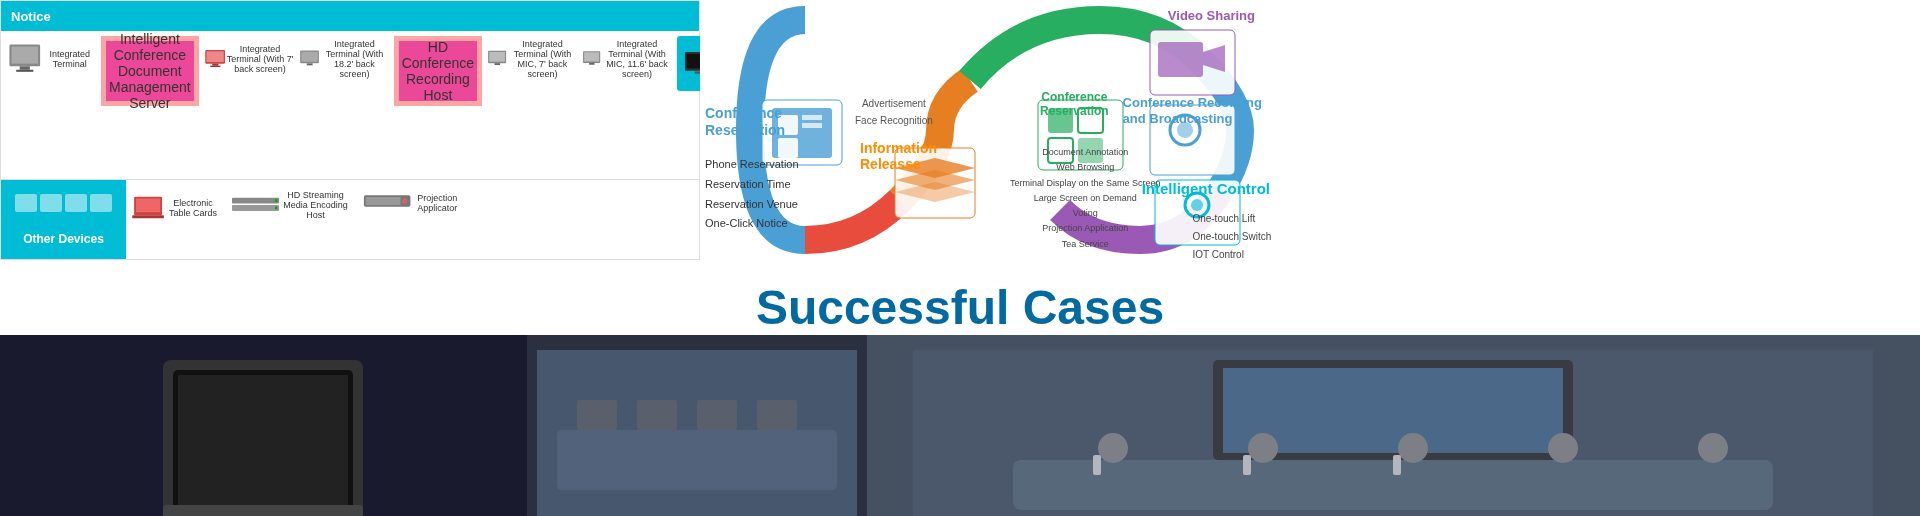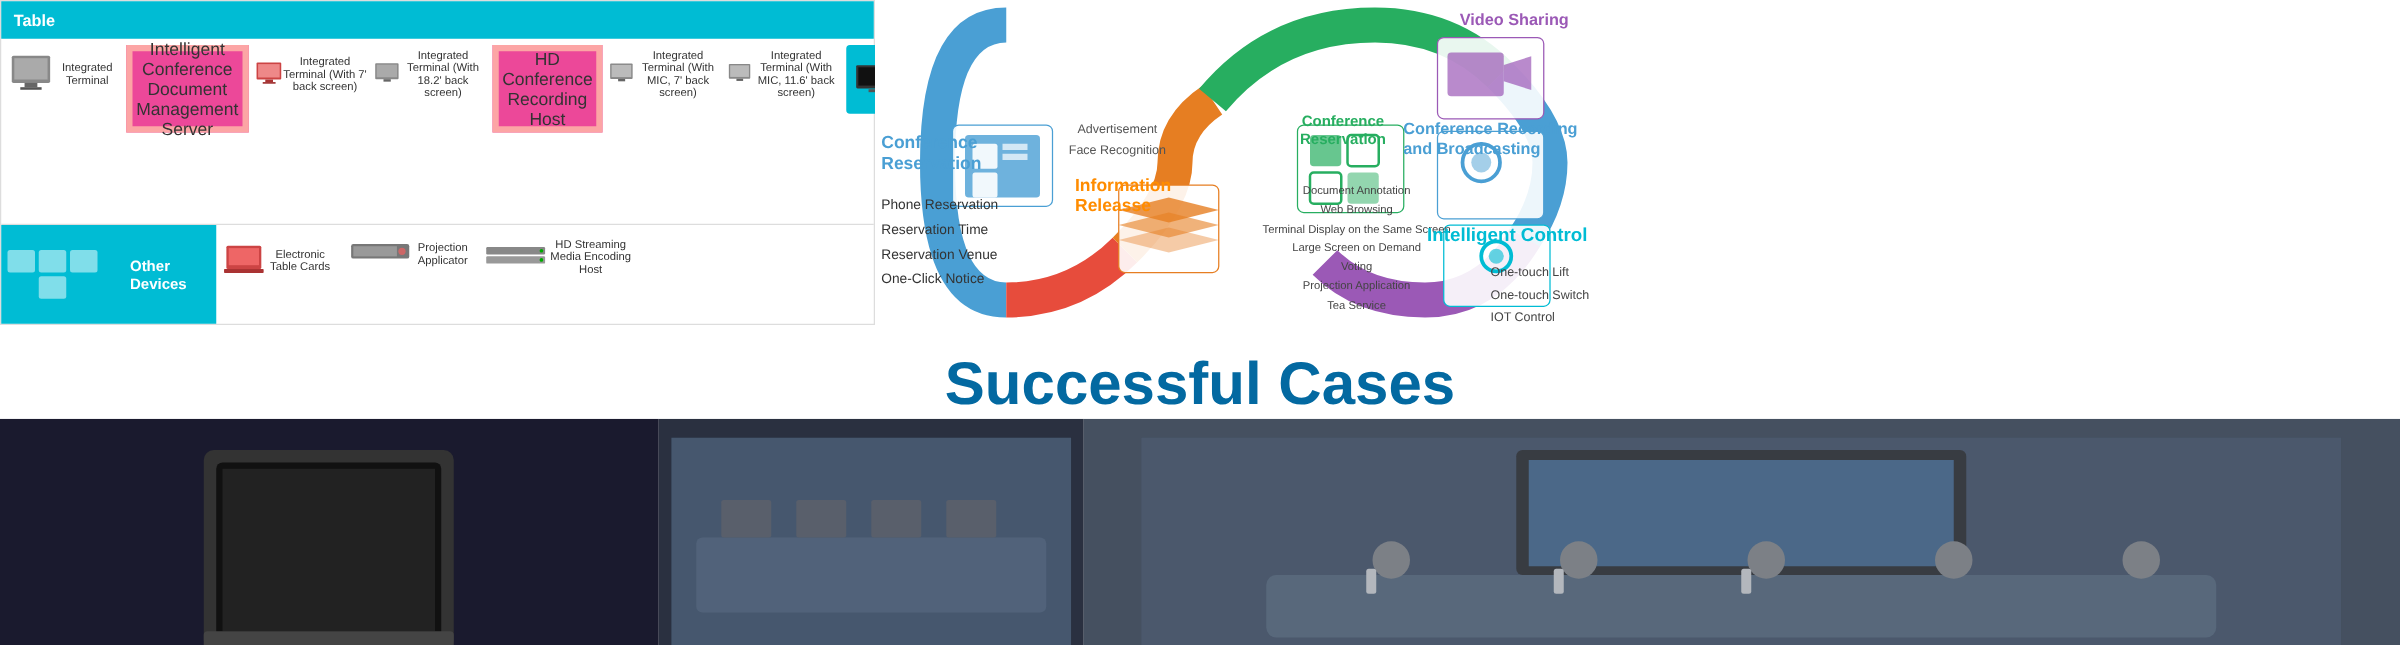--- a/index.html
+++ b/index.html
@@ -71,23 +71,23 @@
 
     .devices-bottom-row {
       display: flex;
       flex-direction: row;
       height: 80px;
       border-top: 1px solid #ddd;
     }
 
     .other-devices-block {
       background: #00bcd4;
-      width: 172px;
-      display: flex;
-      flex-direction: row;
+      width: 125px;
+      display: flex;
+      flex-direction: column;
       align-items: center;
       justify-content: center;
       gap: 20px;
     }
 
     .other-devices-icons {
       display: flex;
       flex-wrap: wrap;
       gap: 3px;
       justify-content: center;
@@ -188,21 +188,21 @@
       height: 45px;
     }
   </style>
 </head>
 <body>
 
 <div class="top-section">
 
   <div class="left-panel">
     <div class="server-row">
-      <span class="server-label">Table</span>
+      <span class="server-label">Notice</span>
     </div>
     <div class="devices-top">
 
       <div class="device-item">
         <svg class="device-svg-wrap" viewBox="0 0 55 45">
           <rect x="5" y="2" width="45" height="32" rx="2" fill="#888"></rect>
           <rect x="8" y="5" width="39" height="25" fill="#aaa"></rect>
           <rect x="20" y="34" width="15" height="5" fill="#666"></rect>
           <rect x="15" y="39" width="25" height="3" fill="#555"></rect>
         </svg>
@@ -285,38 +285,38 @@
         <span class="other-devices-label">Other Devices</span>
       </div>
       <div class="bottom-devices-items">
         <div class="device-item">
           <svg class="device-svg-wrap" viewBox="0 0 55 45">
             <rect x="5" y="5" width="45" height="30" rx="2" fill="#c44"></rect>
             <rect x="8" y="8" width="39" height="22" fill="#e66"></rect>
             <rect x="2" y="35" width="51" height="5" rx="1" fill="#a33"></rect>
           </svg>
           <span>Electronic Table Cards</span>
-        </div>
-        <div class="device-item" style="width:100px;">
-          <svg width="90" height="35" viewBox="0 0 90 35">
-            <rect x="5" y="5" width="80" height="20" rx="3" fill="#777"></rect>
-            <rect x="8" y="8" width="60" height="14" fill="#999"></rect>
-            <circle cx="75" cy="15" r="5" fill="#c66"></circle>
-          </svg>
-          <span>Projection Applicator</span>
         </div>
         <div class="device-item" style="width:120px;">
           <svg width="100" height="40" viewBox="0 0 100 40">
             <rect x="2" y="5" width="96" height="12" rx="2" fill="#888"></rect>
             <rect x="2" y="20" width="96" height="12" rx="2" fill="#999"></rect>
             <circle cx="92" cy="11" r="3" fill="#0a0"></circle>
             <circle cx="92" cy="26" r="3" fill="#0a0"></circle>
           </svg>
           <span>HD Streaming Media Encoding Host</span>
         </div>
+        <div class="device-item" style="width:100px;">
+          <svg width="90" height="35" viewBox="0 0 90 35">
+            <rect x="5" y="5" width="80" height="20" rx="3" fill="#777"></rect>
+            <rect x="8" y="8" width="60" height="14" fill="#999"></rect>
+            <circle cx="75" cy="15" r="5" fill="#c66"></circle>
+          </svg>
+          <span>Projection Applicator</span>
+        </div>
       </div>
     </div>
   </div>
 
   <div class="center-diagram">
     <svg width="620" height="260" viewBox="0 0 620 260">
 
       <path d="M 105 20 Q 50 20 50 130 Q 50 240 105 240" stroke="#4a9fd4" stroke-width="28" fill="none"></path>
 
       <path d="M 105 240 Q 160 240 200 200" stroke="#e74c3c" stroke-width="28" fill="none"></path>

